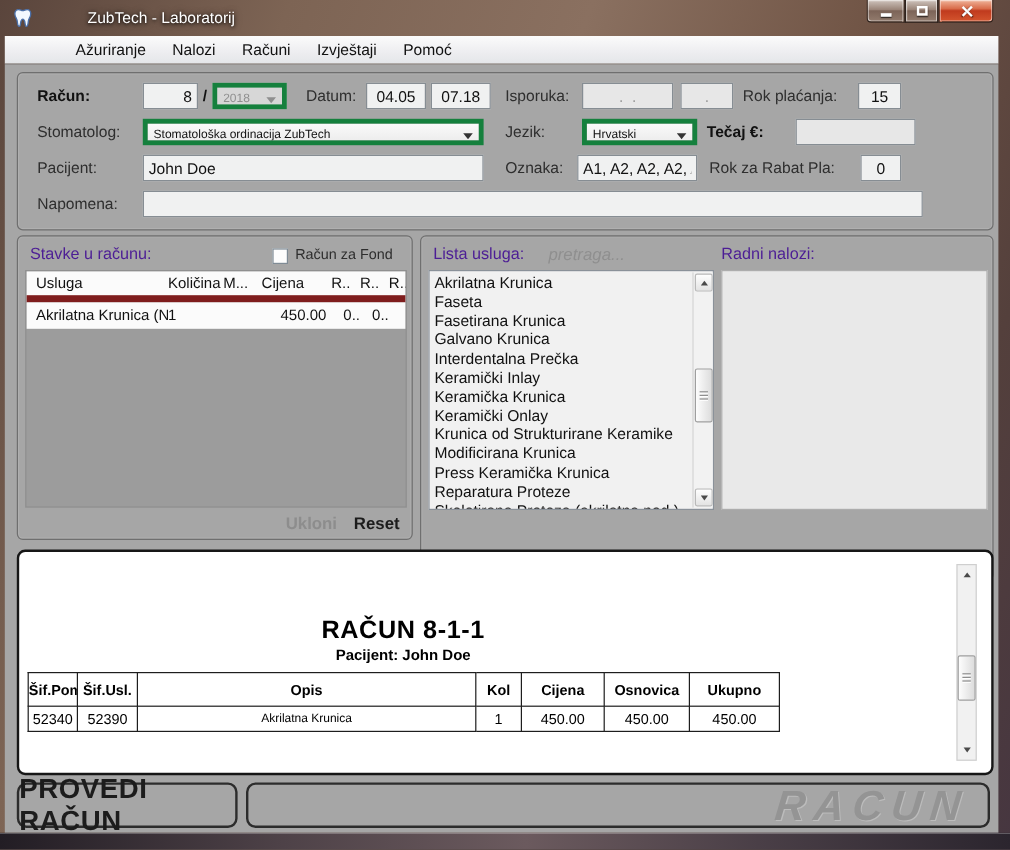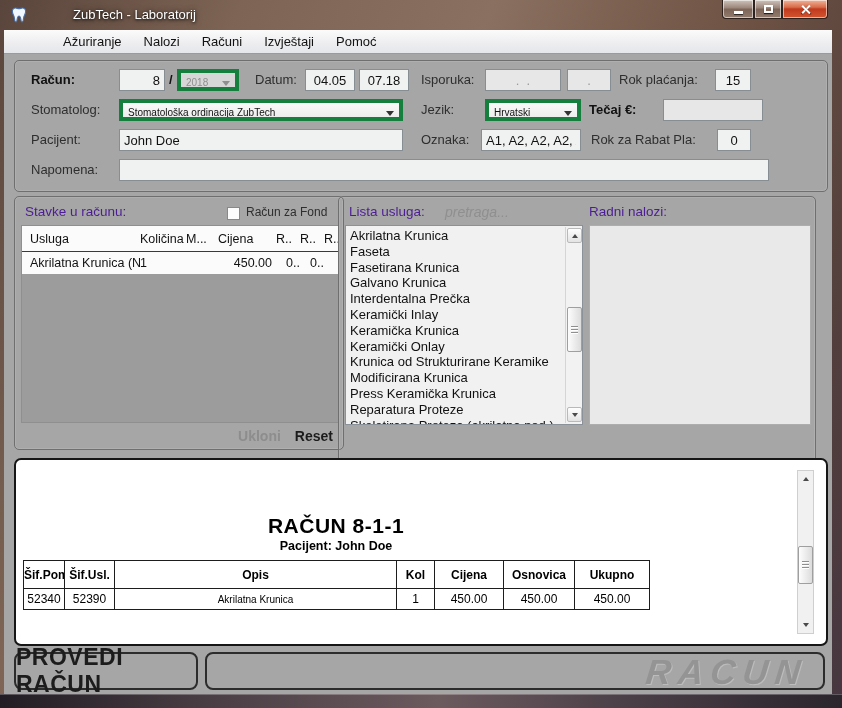--- a/index.html
+++ b/index.html
@@ -56,31 +56,31 @@
   
   #form-box { left:10px; top:6px; width:814px; height:132px; }
 
   
   #stavke-box { left:10px; top:142px; width:330px; height:254px; }
   .panel-title { position:absolute; left:10px; top:7px; font-size:13.5px; color:#4c1d95; }
   .checkbox { position:absolute; left:212px; top:10px; width:13px; height:13px; background:#fdfdfd; border:1px solid #7f8b95; }
   .chk-label { position:absolute; left:231px; top:8px; font-size:12px; color:#2e2e2e; }
   .stable { position:absolute; left:6px; top:28px; width:318px; height:198px; background:#9c9c9c; border:1px solid #8f8f8f; overflow:hidden; }
   .srow { display:flex; background:#fbfbfb; font-size:12.5px; color:#111; }
-  .srow.head { height:26px; align-items:center; border-bottom:1px solid #7f1d1d; }
+  .srow.head { height:26px; align-items:center; border-bottom:6px solid #7f1d1d; }
   .srow.data { height:22px; align-items:center; }
   .sc-usluga { flex:1; padding-left:8px; overflow:hidden; white-space:nowrap; }
   .sc-kol { width:46px; } .sc-m { width:32px; } .sc-cij { width:58px; }
   .sc-cij.val { text-align:right; padding-right:4px; }
   .sc-r { width:24px; } .sc-r3 { width:14px; overflow:hidden; white-space:nowrap; }
   .link-row { position:absolute; bottom:5px; right:10px; display:flex; gap:14px; font-size:14px; font-weight:bold; }
   .link { color:#1c1c1c; } .link.dis { color:#8d8d8d; }
 
   
-  #usluge-box { left:334px; top:142px; width:478px; height:288px; }
+  #usluge-box { left:346px; top:142px; width:478px; height:288px; }
   .search-hint { position:absolute; left:106px; top:7px; font-size:14px; font-style:italic; color:#8f8f8f; }
   .listbox { position:absolute; left:6px; top:28px; width:238px; height:200px; background:#f1f1f1; border:1px solid #8a9199; overflow:hidden; }
   .listbox ul { list-style:none; padding:2px 22px 0 4px; }
   .listbox li { font-size:13px; line-height:15.8px; color:#111; white-space:nowrap; }
   .nalozi-list { position:absolute; left:250px; top:28px; width:222px; height:200px; background:#e9e9e9; border:1px solid #adadad; }
   .vscroll { position:absolute; top:1px; bottom:1px; width:17px; background:#f2f2f2; border-left:1px solid #d5d5d5; }
   .vscroll .btn { position:absolute; left:1px; width:15px; height:15px; background:linear-gradient(#fefefe,#e3e3e3); border:1px solid #b9b9b9; border-radius:2px; display:flex; align-items:center; justify-content:center; }
   .vscroll .btn.up { top:1px; } .vscroll .btn.down { bottom:1px; }
   .tri-up { width:0;height:0;border-left:3.5px solid transparent;border-right:3.5px solid transparent;border-bottom:4.5px solid #4a4a4a; }
   .tri-down { width:0;height:0;border-left:3.5px solid transparent;border-right:3.5px solid transparent;border-top:4.5px solid #4a4a4a; }

